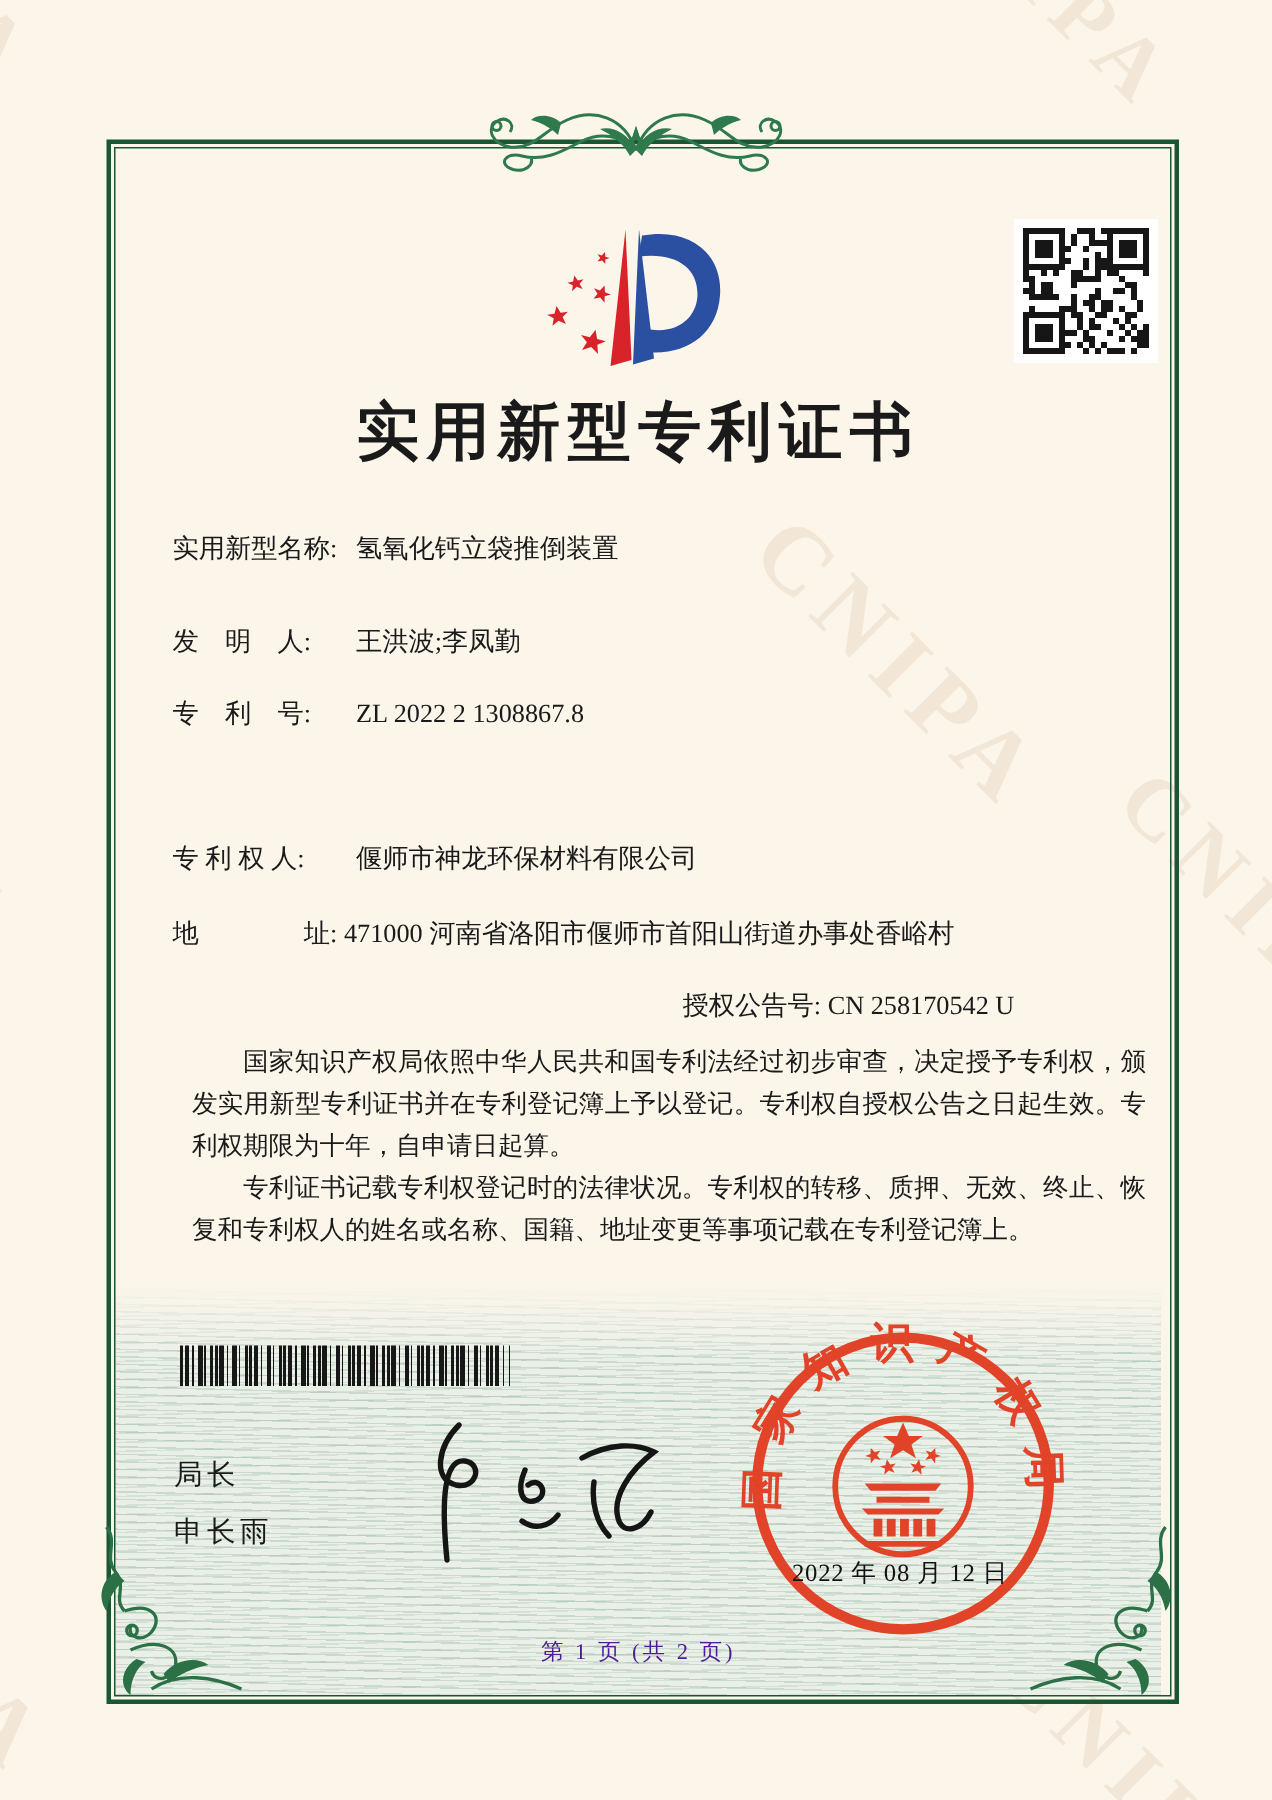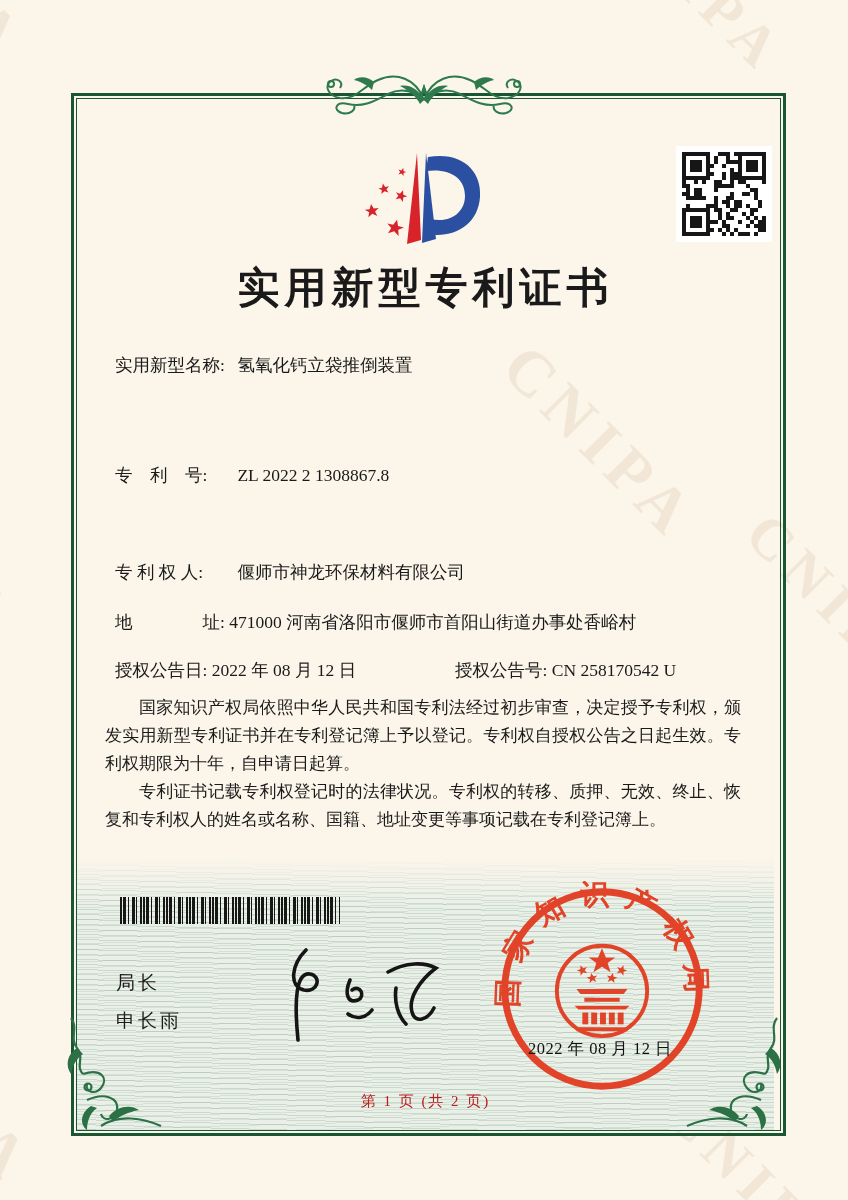--- a/index.html
+++ b/index.html
@@ -24,21 +24,21 @@
   .qr-grid i{position:absolute;width:4px;height:4px;background:#161616;}
 
   .title{position:absolute;left:71px;top:260px;width:709px;text-align:center;font-size:42px;
          font-weight:bold;letter-spacing:5px;z-index:4;}
 
   .frow{position:absolute;left:115px;width:630px;font-size:17.5px;z-index:4;white-space:nowrap;}
   .frow .lab{display:inline-block;min-width:118px;}
   .grant-left{position:absolute;left:115px;top:658px;font-size:17.5px;z-index:4;}
   .grant-right{position:absolute;left:455px;top:658px;font-size:17.5px;z-index:4;}
 
-  .body-text{position:absolute;left:105px;top:694px;width:636px;z-index:4;}
+  .body-text{position:absolute;left:128px;top:694px;width:636px;z-index:4;}
   .body-text p{margin:0;font-size:17px;line-height:28px;text-indent:2em;text-align:justify;}
 
   
   .band{position:absolute;left:77px;top:858px;width:697px;height:272px;z-index:1;
         background-color:#eaf0e8;
         background-image:
           repeating-linear-gradient(1.5deg, rgba(125,165,140,.30) 0 1px, rgba(0,0,0,0) 1px 5px),
           repeating-linear-gradient(-1.5deg, rgba(125,165,140,.20) 0 1px, rgba(0,0,0,0) 1px 6px);}
   .band::before{content:"";position:absolute;left:0;top:0;width:100%;height:48px;
         background:linear-gradient(#fbf5ea, rgba(251,245,234,0));}
@@ -56,21 +56,21 @@
   .seal{position:absolute;left:494px;top:881px;width:216px;height:216px;z-index:5;opacity:.95;}
   .seal-date{position:absolute;left:490px;top:1038px;width:220px;text-align:center;font-size:16.5px;
         color:#111;z-index:6;letter-spacing:.5px;}
 
   .corner-ornament{position:absolute;top:1014px;width:112px;height:128px;z-index:6;}
   .corner-left{left:57px;}
   .corner-right{left:679px;transform:scaleX(-1);}
   .top-ornament{position:absolute;left:304px;top:60px;width:240px;height:64px;z-index:3;}
 
   .page-num{position:absolute;left:71px;top:1092px;width:709px;text-align:center;font-size:15px;
-        letter-spacing:2px;z-index:6;color:#b91c1c;}
+        letter-spacing:2px;z-index:6;color:#4c1d95;}
   .note-box{position:absolute;left:322px;top:1142px;width:204px;height:38px;background:#fffdf7;
         z-index:4;display:flex;align-items:center;justify-content:center;font-size:16px;
         letter-spacing:2px;box-shadow:0 0 0 1px rgba(0,0,0,0.02);}
 </style>
 </head>
 <body>
 
 <div class="page">
 
   <div class="wm" style="left:-120px;top:-135px;">CNIPA</div>
@@ -339,37 +339,37 @@
         <i style="left: 72px; top: 80px;"></i>
       </div>
   </div>
 
   <div class="title">实用新型专利证书</div>
 
   <div class="frow" style="top:353px;">
     <span class="lab">实用新型名称:</span>
     <span class="val">氢氧化钙立袋推倒装置</span>
   </div>
+  <div class="frow" style="top:415px;">
+    <span class="lab">发　明　人:</span>
+    <span class="val">王洪波;李凤勤</span>
+  </div>
   <div class="frow" style="top:463px;">
     <span class="lab">专　利　号:</span>
     <span class="val">ZL 2022 2 1308867.8</span>
   </div>
   <div class="frow" style="top:560px;">
     <span class="lab">专 利 权 人:</span>
     <span class="val">偃师市神龙环保材料有限公司</span>
   </div>
   <div class="frow" style="top:610px;">
     <span class="lab" style="min-width:0;">地　　　　址:</span>
     <span class="val">471000 河南省洛阳市偃师市首阳山街道办事处香峪村</span>
   </div>
 
-  <div class="grant-left">
-    <span>授权公告日:</span>
-    <span>2022 年 08 月 12 日</span>
-  </div>
   <div class="grant-right">
     <span>授权公告号:</span>
     <span>CN 258170542 U</span>
   </div>
 
   <div class="body-text">
     <p>国家知识产权局依照中华人民共和国专利法经过初步审查，决定授予专利权，颁发实用新型专利证书并在专利登记簿上予以登记。专利权自授权公告之日起生效。专利权期限为十年，自申请日起算。</p>
     <p>专利证书记载专利权登记时的法律状况。专利权的转移、质押、无效、终止、恢复和专利权人的姓名或名称、国籍、地址变更等事项记载在专利登记簿上。</p>
   </div>
 

